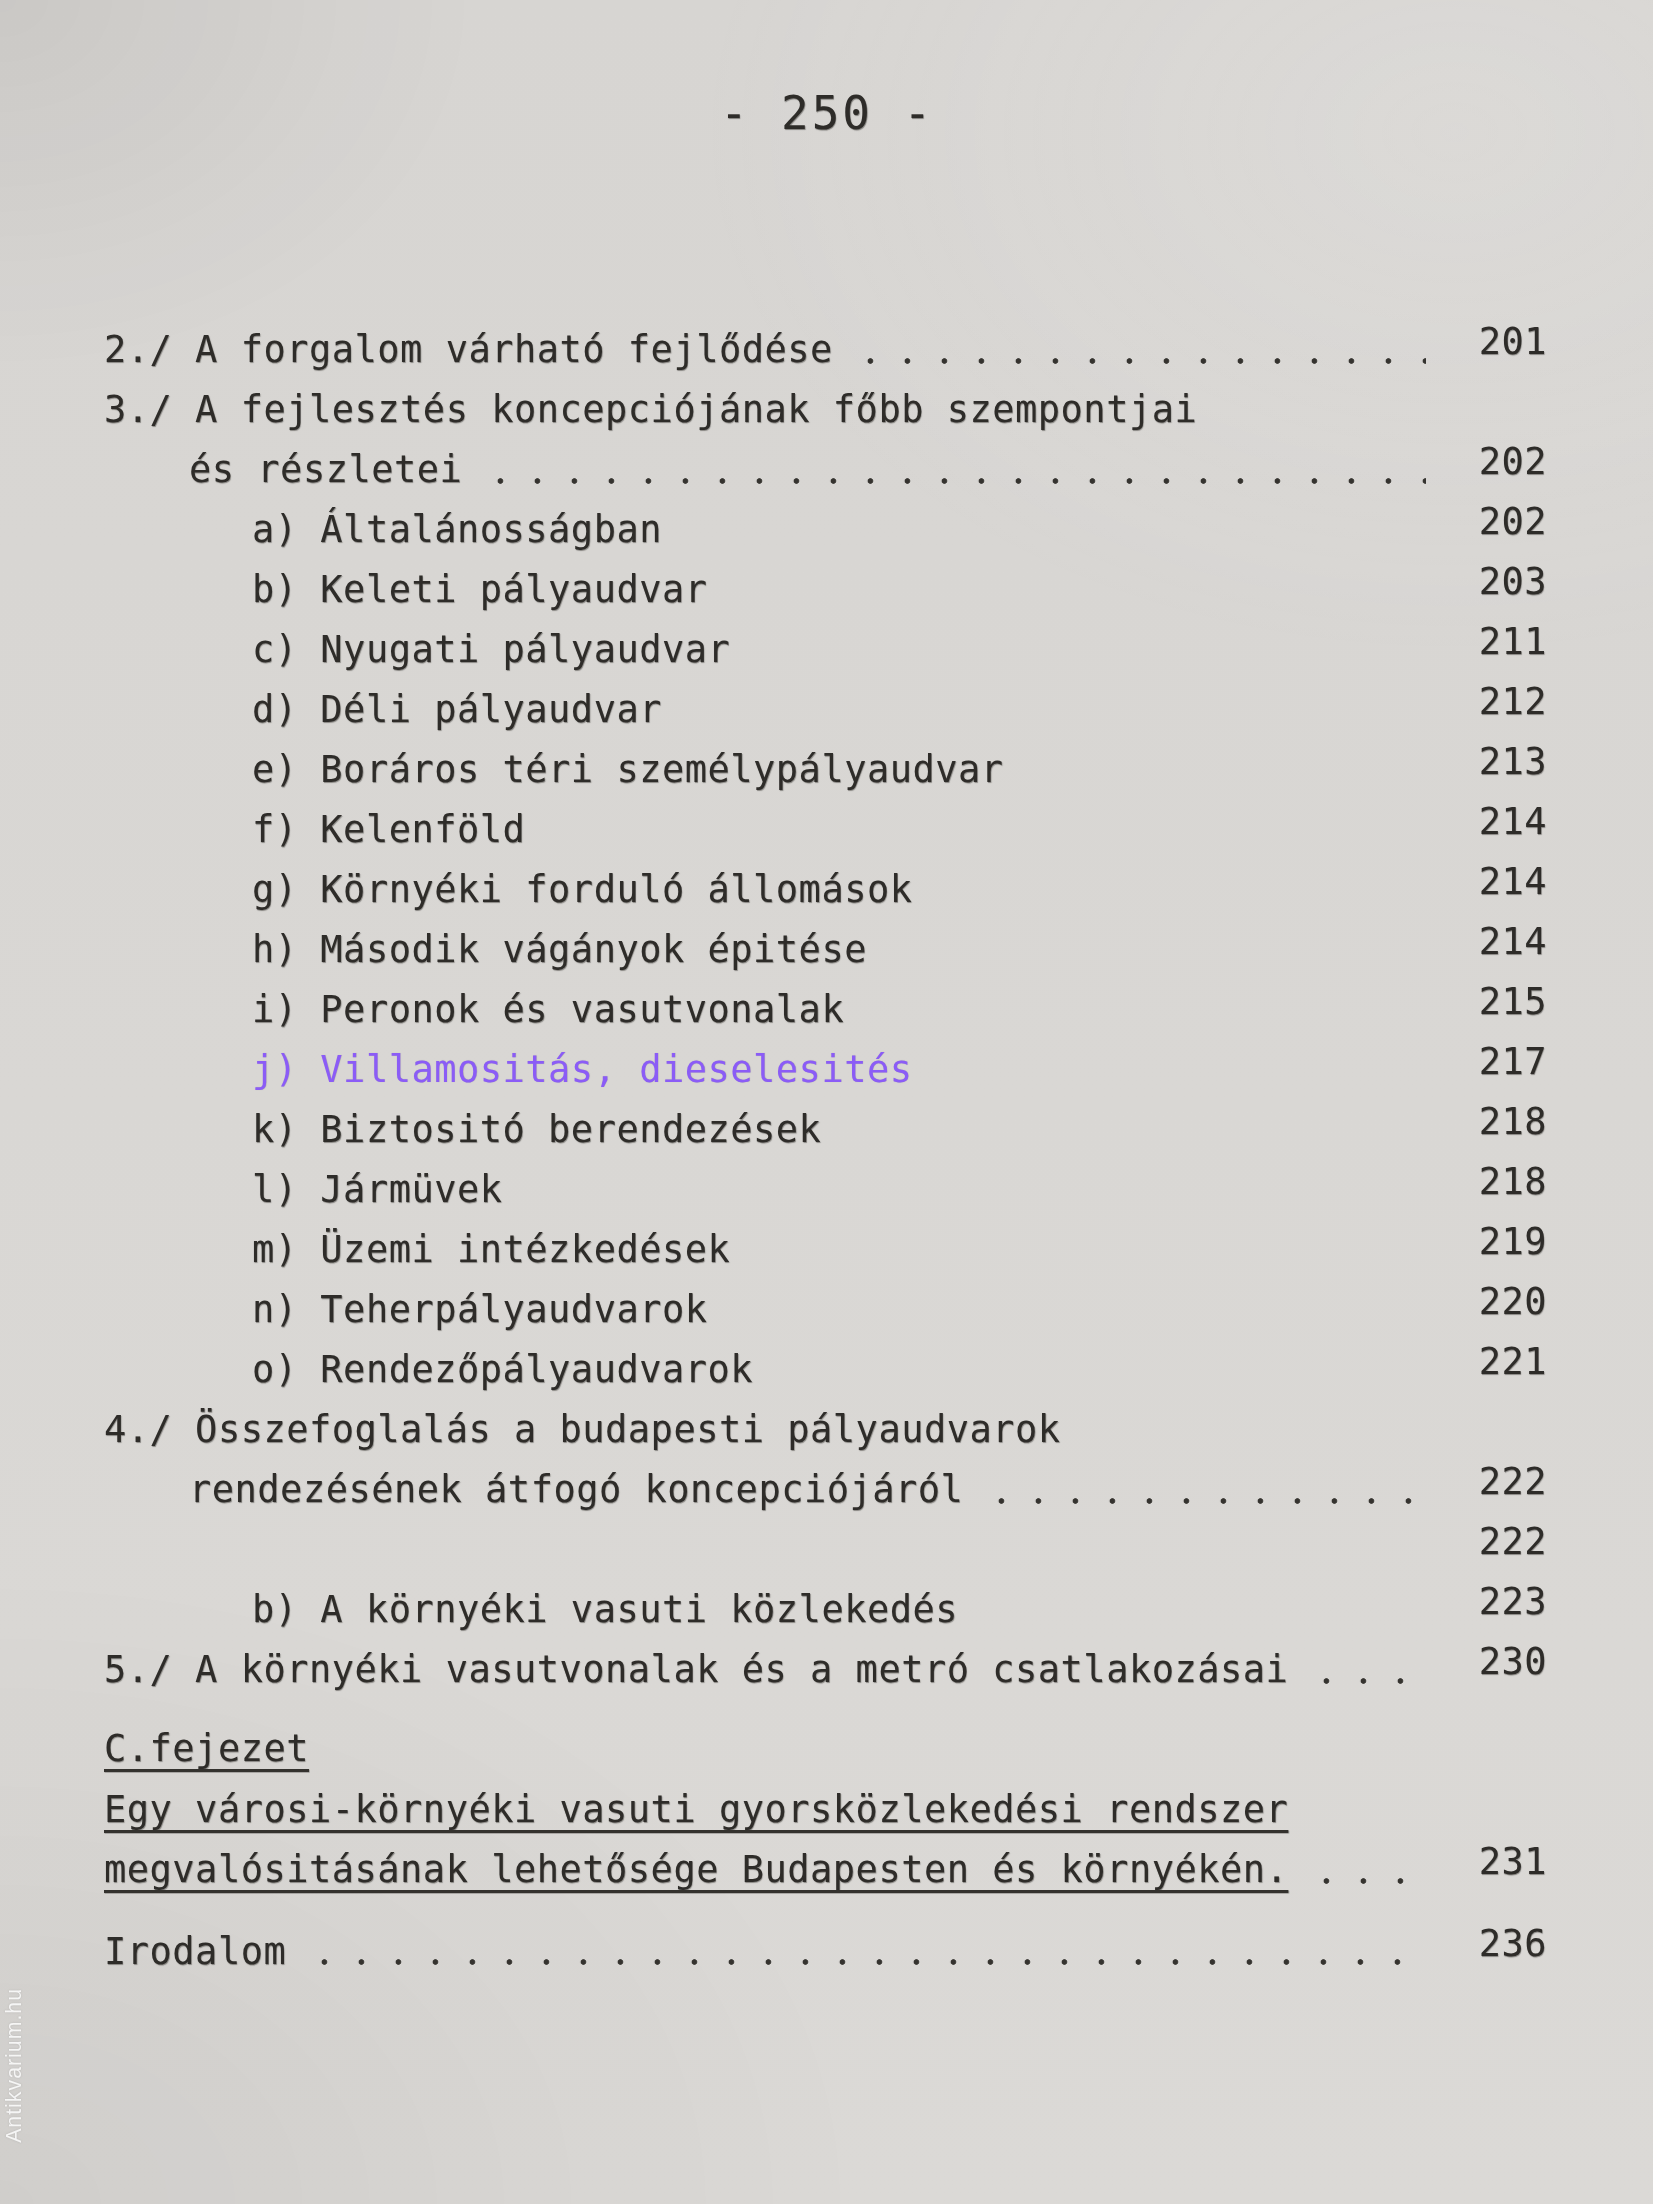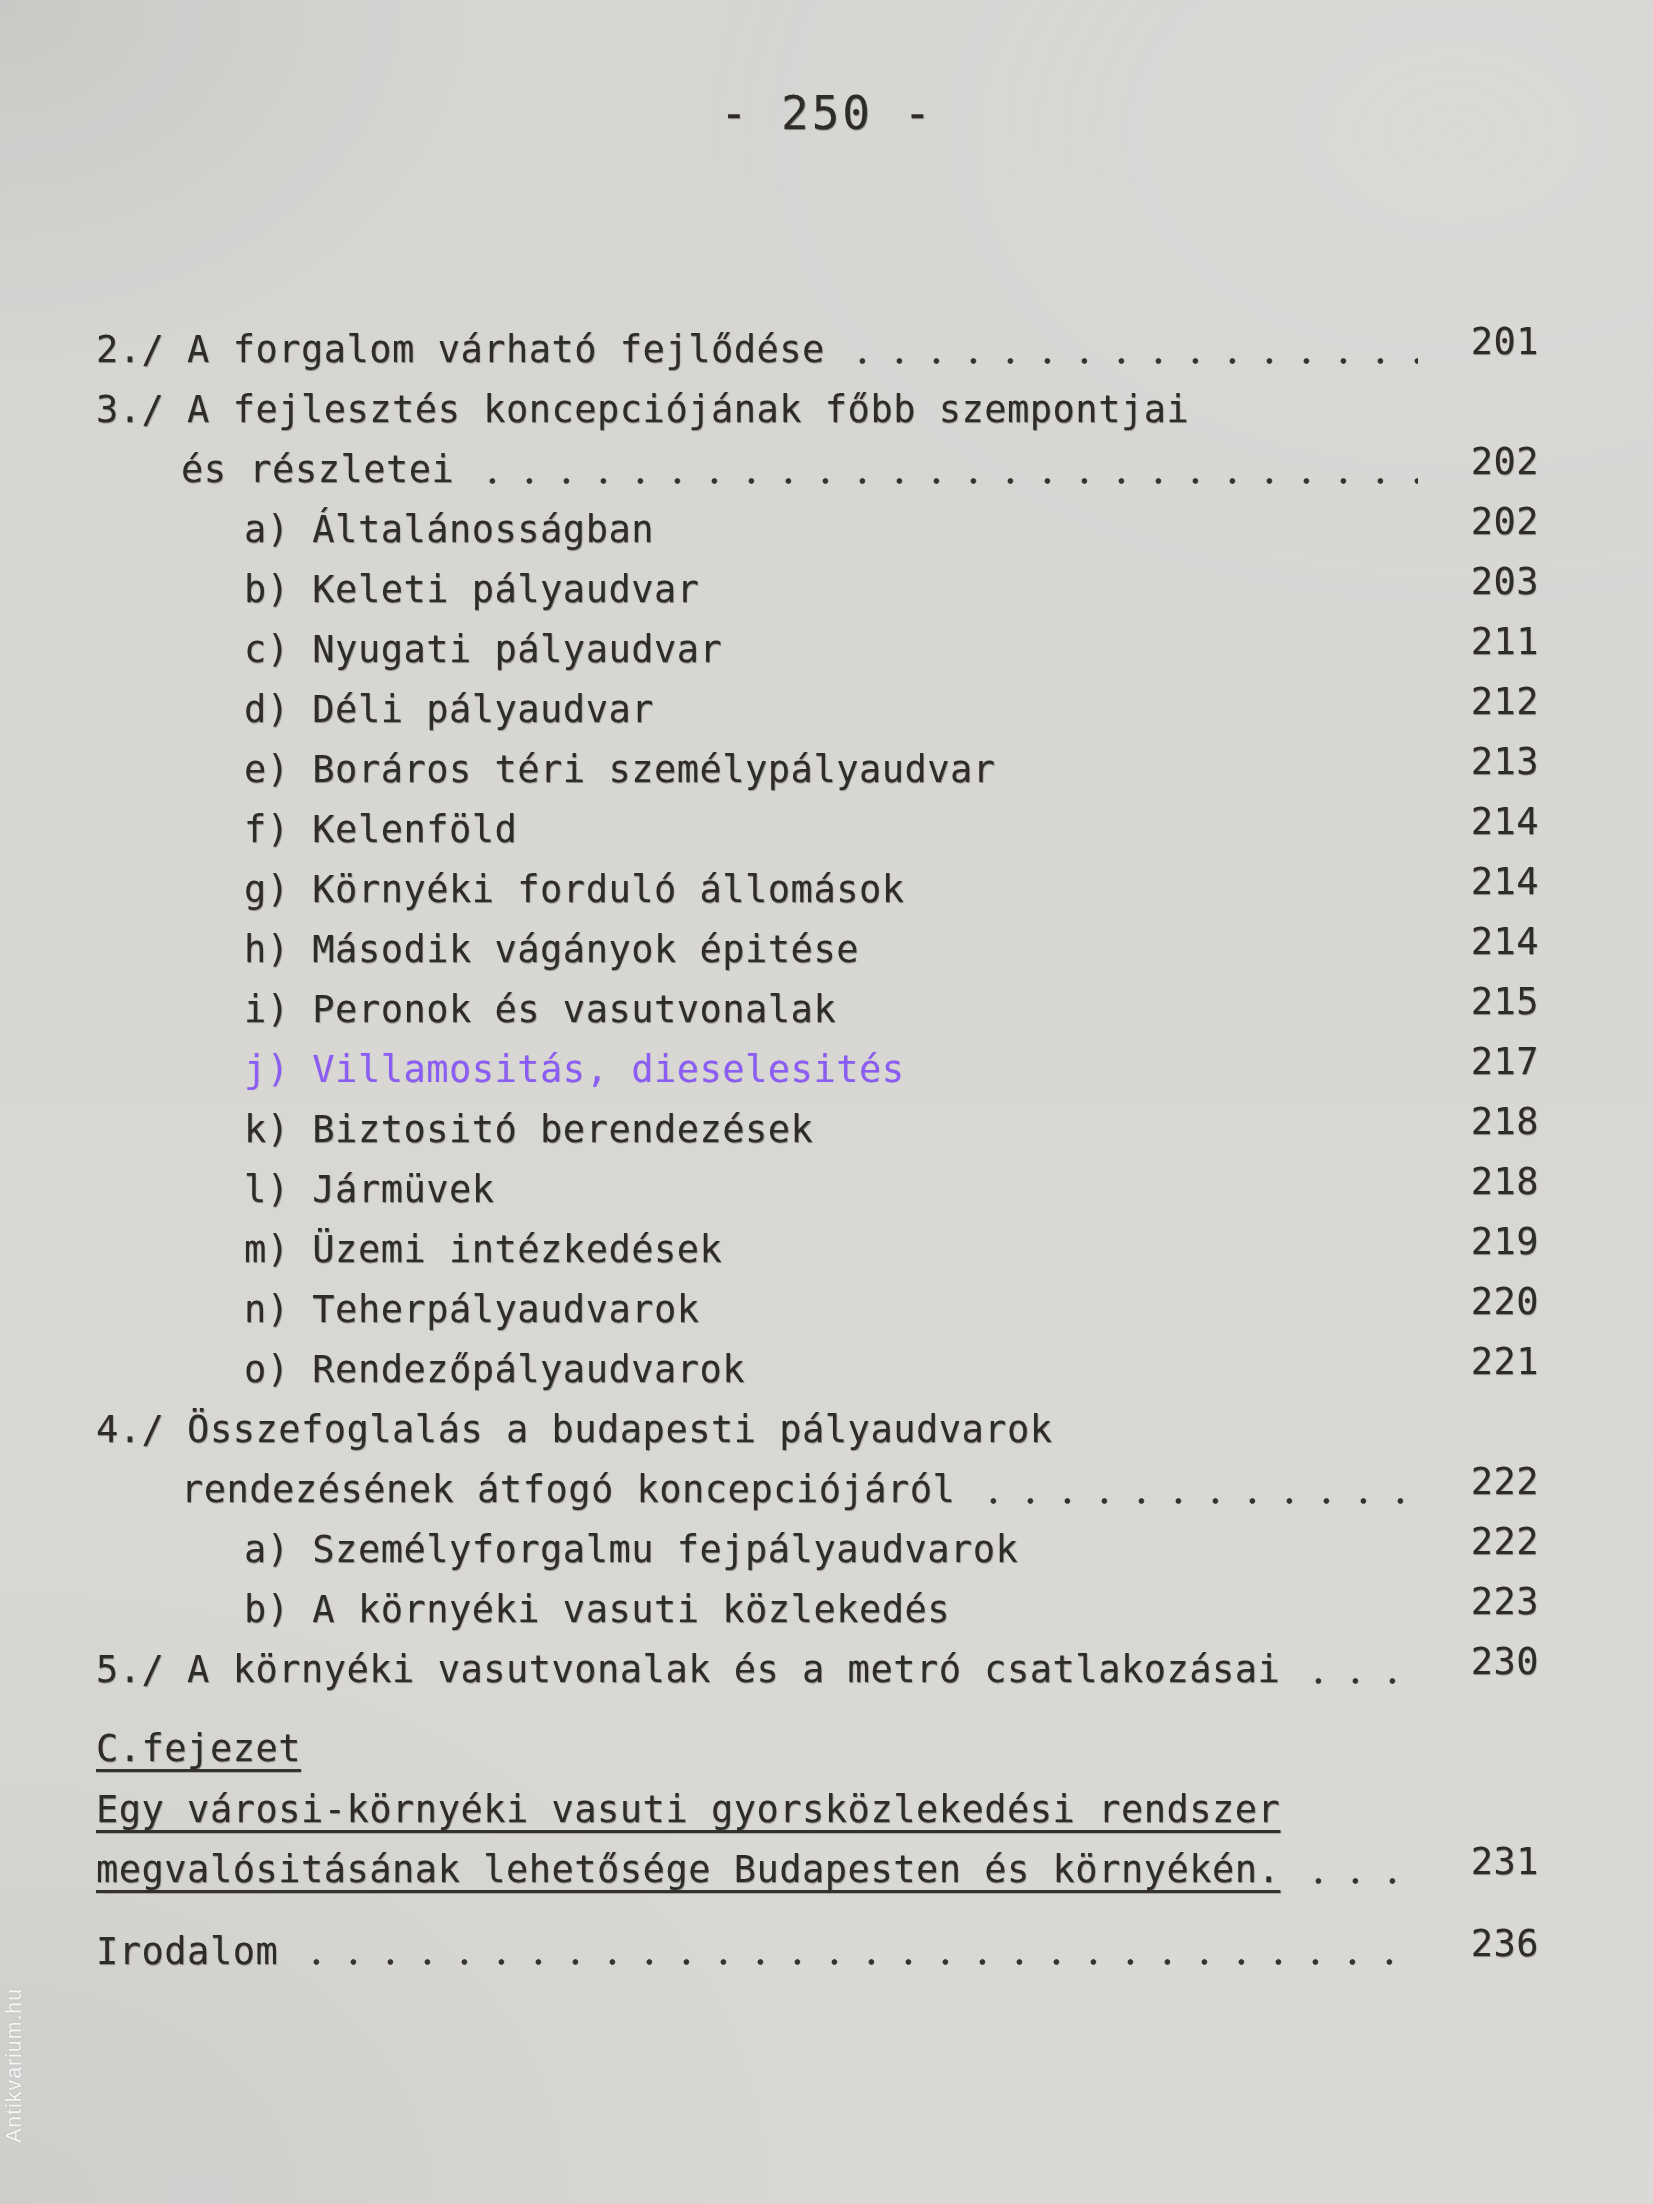--- a/index.html
+++ b/index.html
@@ -29,21 +29,21 @@
     font-size: 46px;
     letter-spacing: 2.9px;
     color: #2e2c29;
     text-shadow: 0.6px 0.6px 0.9px rgba(60,58,54,0.55);
     height: 60px;
     line-height: 60px;
   }
   .toc {
     position: absolute;
     top: 320px;
-    left: 96px;
+    left: 104px;
     width: 1443px;
   }
   .row {
     display: flex;
     align-items: stretch;
     height: 60px;
     line-height: 60px;
     font-size: 37px;
     letter-spacing: 0.5px;
     color: #2e2c29;
@@ -192,21 +192,20 @@
         <span class="label">4./ Összefoglalás a budapesti pályaudvarok</span>
         <span class="leader no-dots"></span>
         <span class="pagenum"></span>
       </div>
       <div class="row lvl1">
         <span class="label">rendezésének átfogó koncepciójáról</span>
         <span class="leader"></span>
         <span class="pagenum">222</span>
       </div>
       <div class="row lvl2">
-        <span class="label">a) Személyforgalmu fejpályaudvarok</span>
         <span class="leader"></span>
         <span class="pagenum">222</span>
       </div>
       <div class="row lvl2">
         <span class="label">b) A környéki vasuti közlekedés</span>
         <span class="leader"></span>
         <span class="pagenum">223</span>
       </div>
       <div class="row lvl0">
         <span class="label">5./ A környéki vasutvonalak és a metró csatlakozásai</span>

